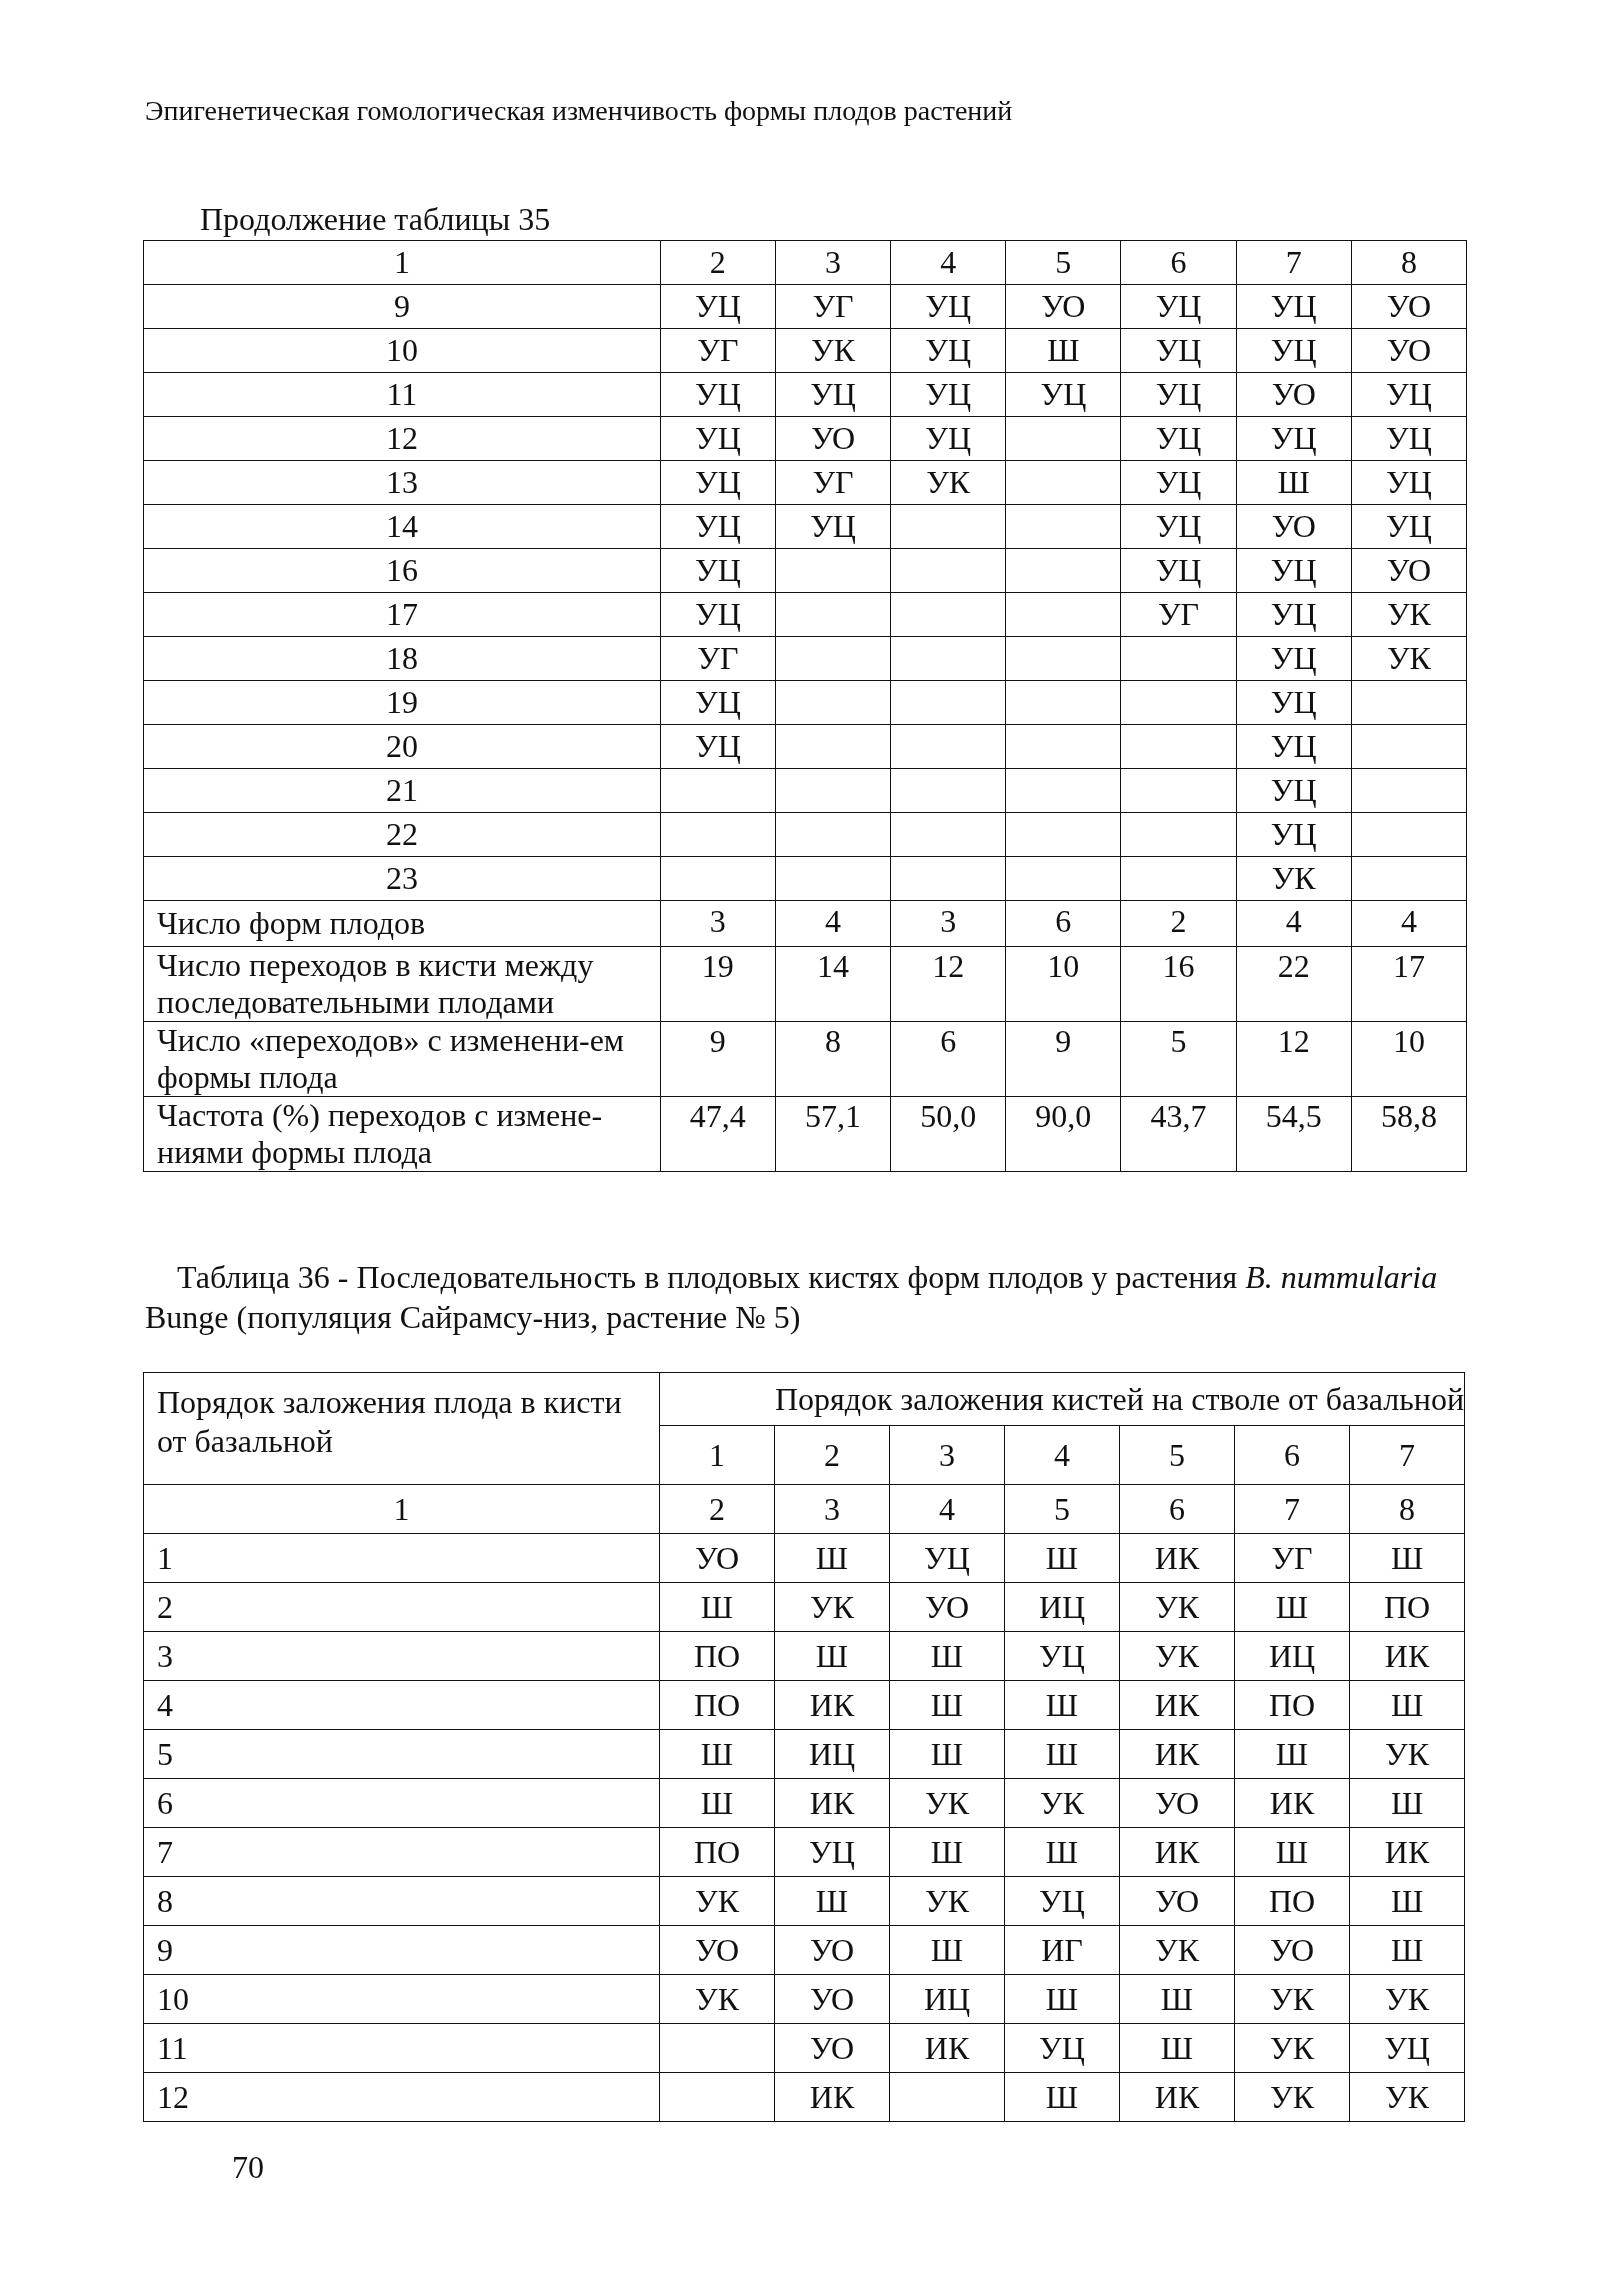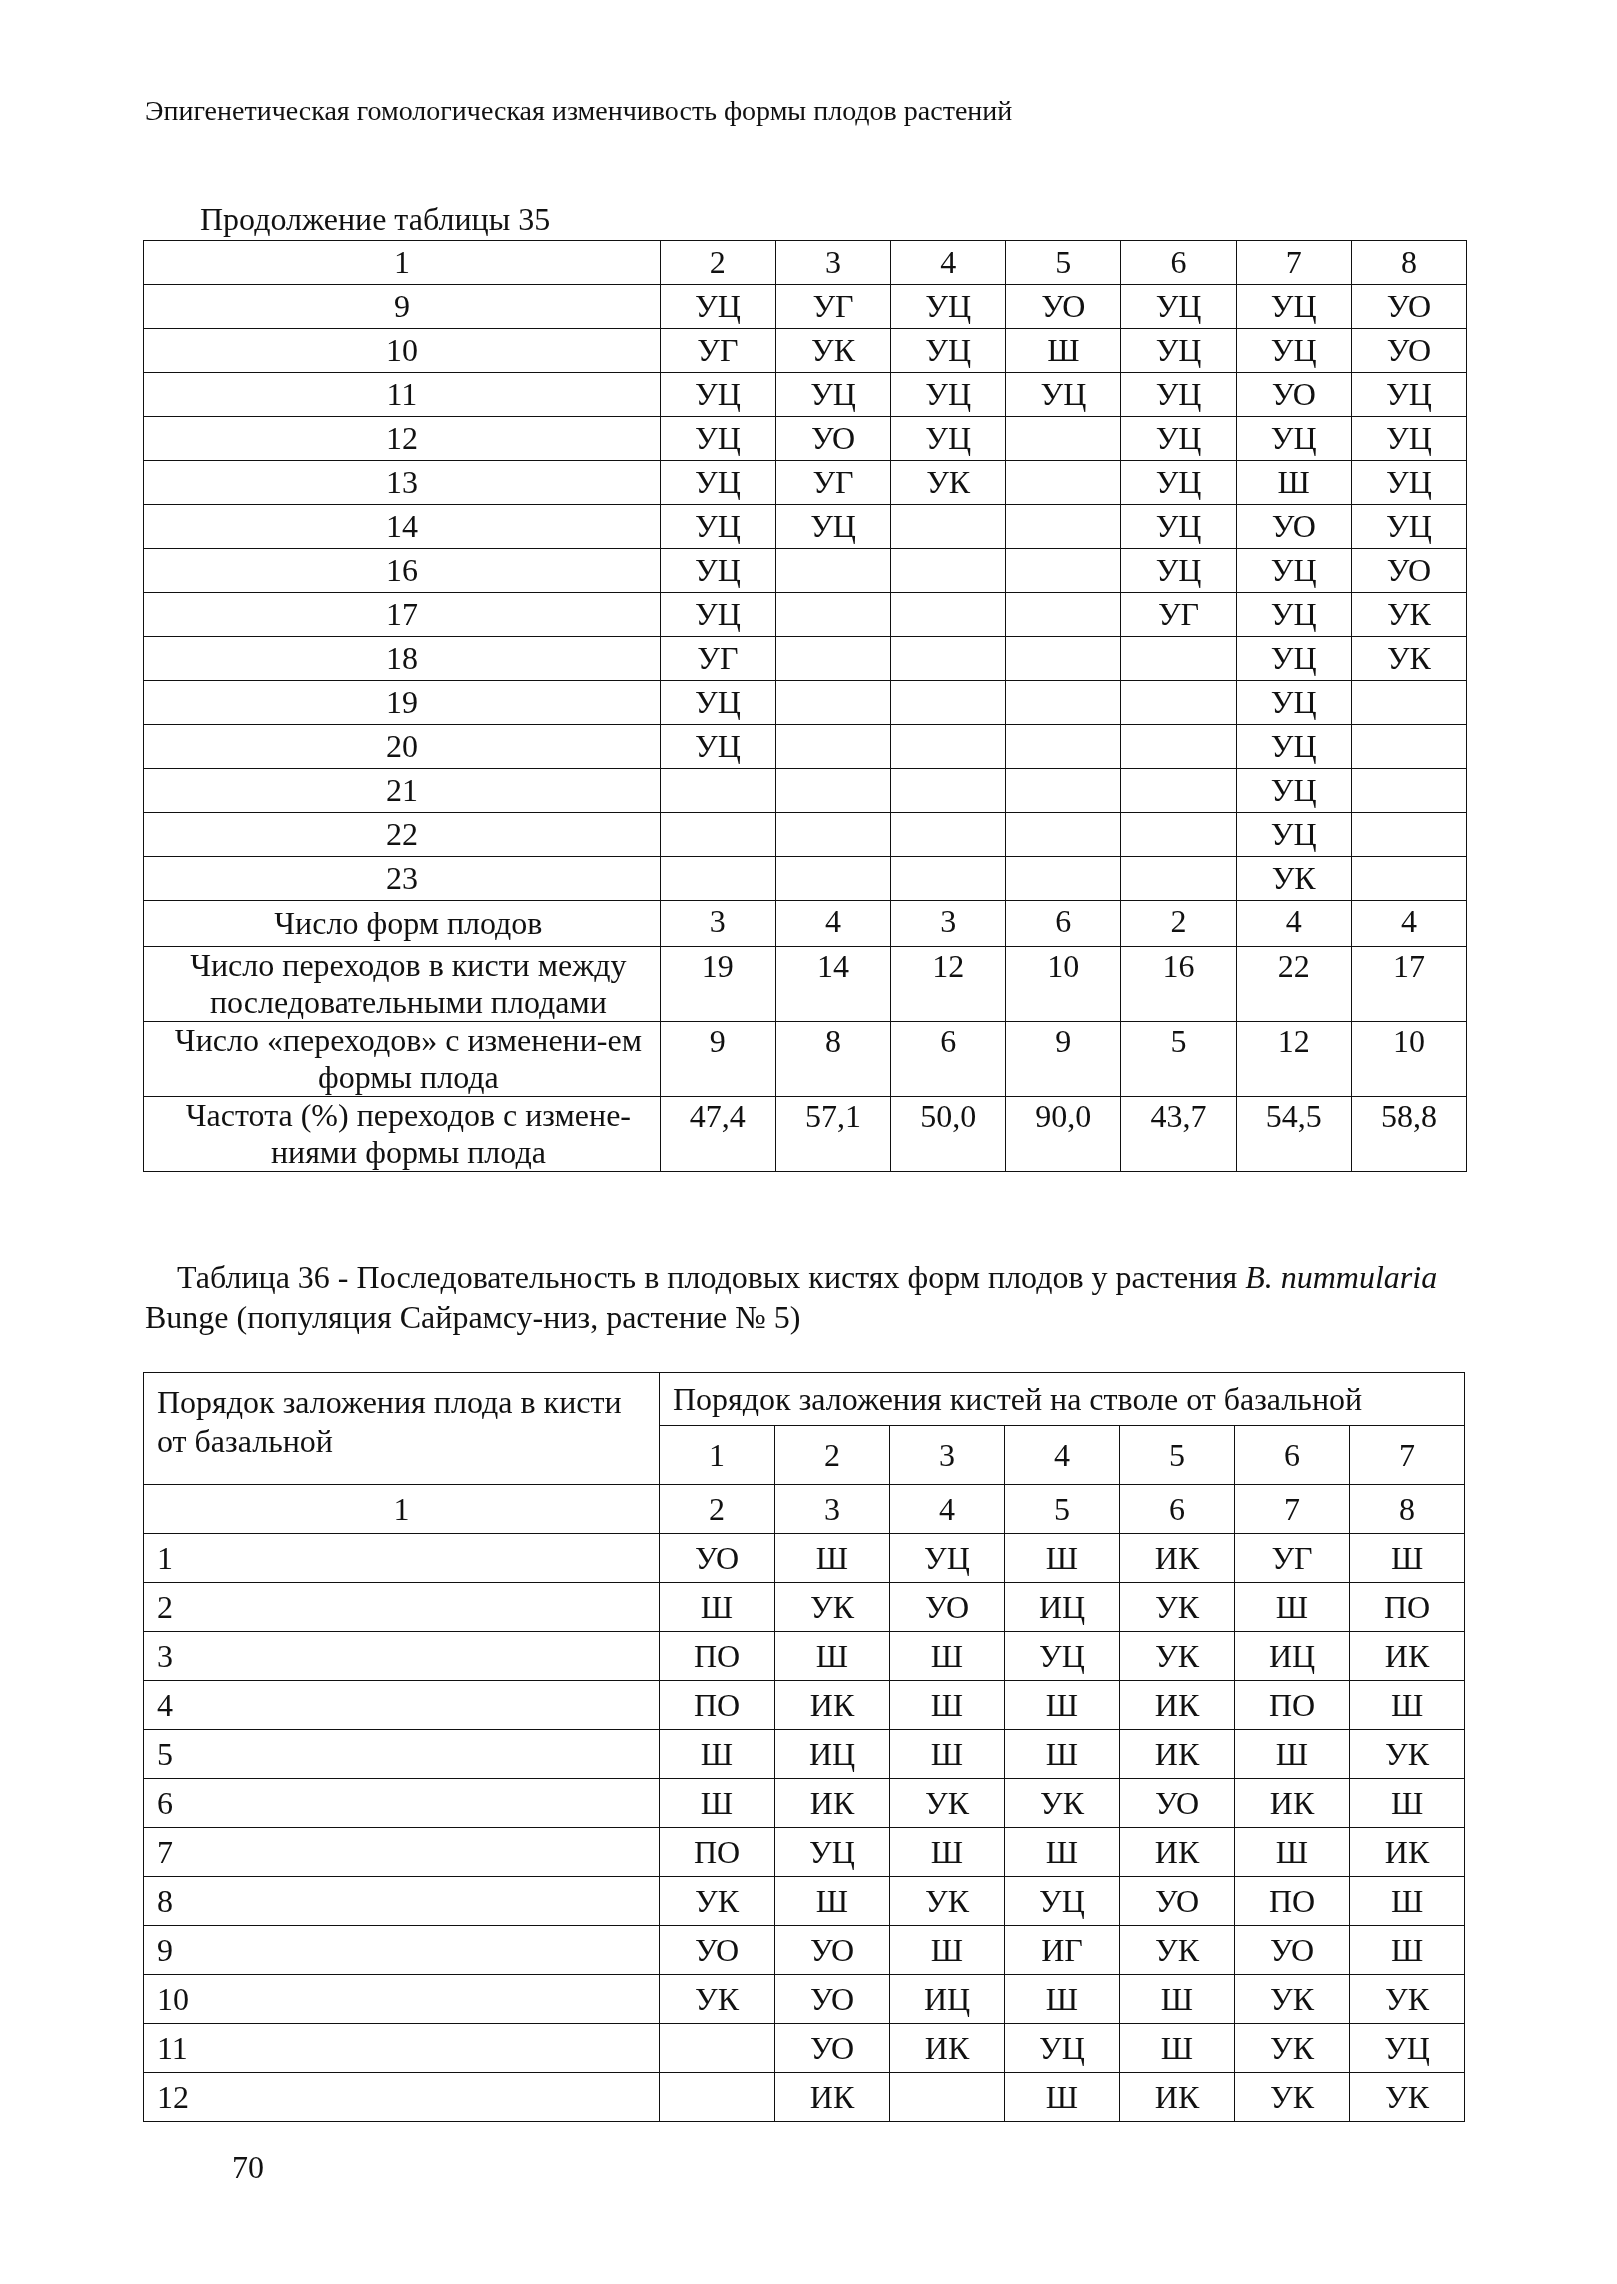--- a/index.html
+++ b/index.html
@@ -19,33 +19,33 @@
     font-size: 32px; table-layout: fixed;
   }
   table.t td {
     border: 1.6px solid #111; padding: 0; text-align: center; vertical-align: middle;
   }
   #t35 { top: 240px; width: 1324px; }
   #t35 col.c0 { width: 516px; }
   #t35 col.cn { width: 115px; }
   #t35 tr.r td { height: 43px; }
   #t35 tr.hdr td { height: 43px; }
-  #t35 td.lbl { text-align: center; padding-left: 13px; line-height: 37px; vertical-align: top; }
+  #t35 td.lbl { text-align: left; padding-left: 13px; line-height: 37px; vertical-align: top; }
   #t35 tr.sum td.val { vertical-align: top; padding-top: 1.6px; }
   #t35 tr.sum1 td { height: 43px; vertical-align: middle; }
   .caption {
     position: absolute; left: 145px; top: 1257px; width: 1321px;
     font-size: 32px; line-height: 40px; text-indent: 32px;
   }
   .caption i { font-style: italic; }
   #t36 { top: 1347px; width: 1104px; margin-top: 25px; }
   #t36 col.c0 { width: 516px; }
   #t36 col.cn { width: 115px; }
   #t36 td.hl { text-align: left; vertical-align: top; padding: 9.7px 13px 0 13px; line-height: 39px; }
-  #t36 td.hspan { text-align: left; padding-left: 13px; height: 52px; font-family: Liberation Serif, serif; }
+  #t36 td.hspan { text-align: right; padding-left: 13px; height: 52px; font-family: Liberation Serif, serif; }
   #t36 tr.hnums td { height: 58px; }
   #t36 tr.idx td { height: 48px; }
   #t36 tr.r td { height: 48px; }
   #t36 td.rl { text-align: left; padding-left: 13px; }
   .page-num { position: absolute; left: 192px; top: 2149px; font-size: 32px; margin-left: 40px; }
 </style>
 </head>
 <body>
 
 <div class="running-head">Эпигенетическая гомологическая изменчивость формы плодов растений</div>

